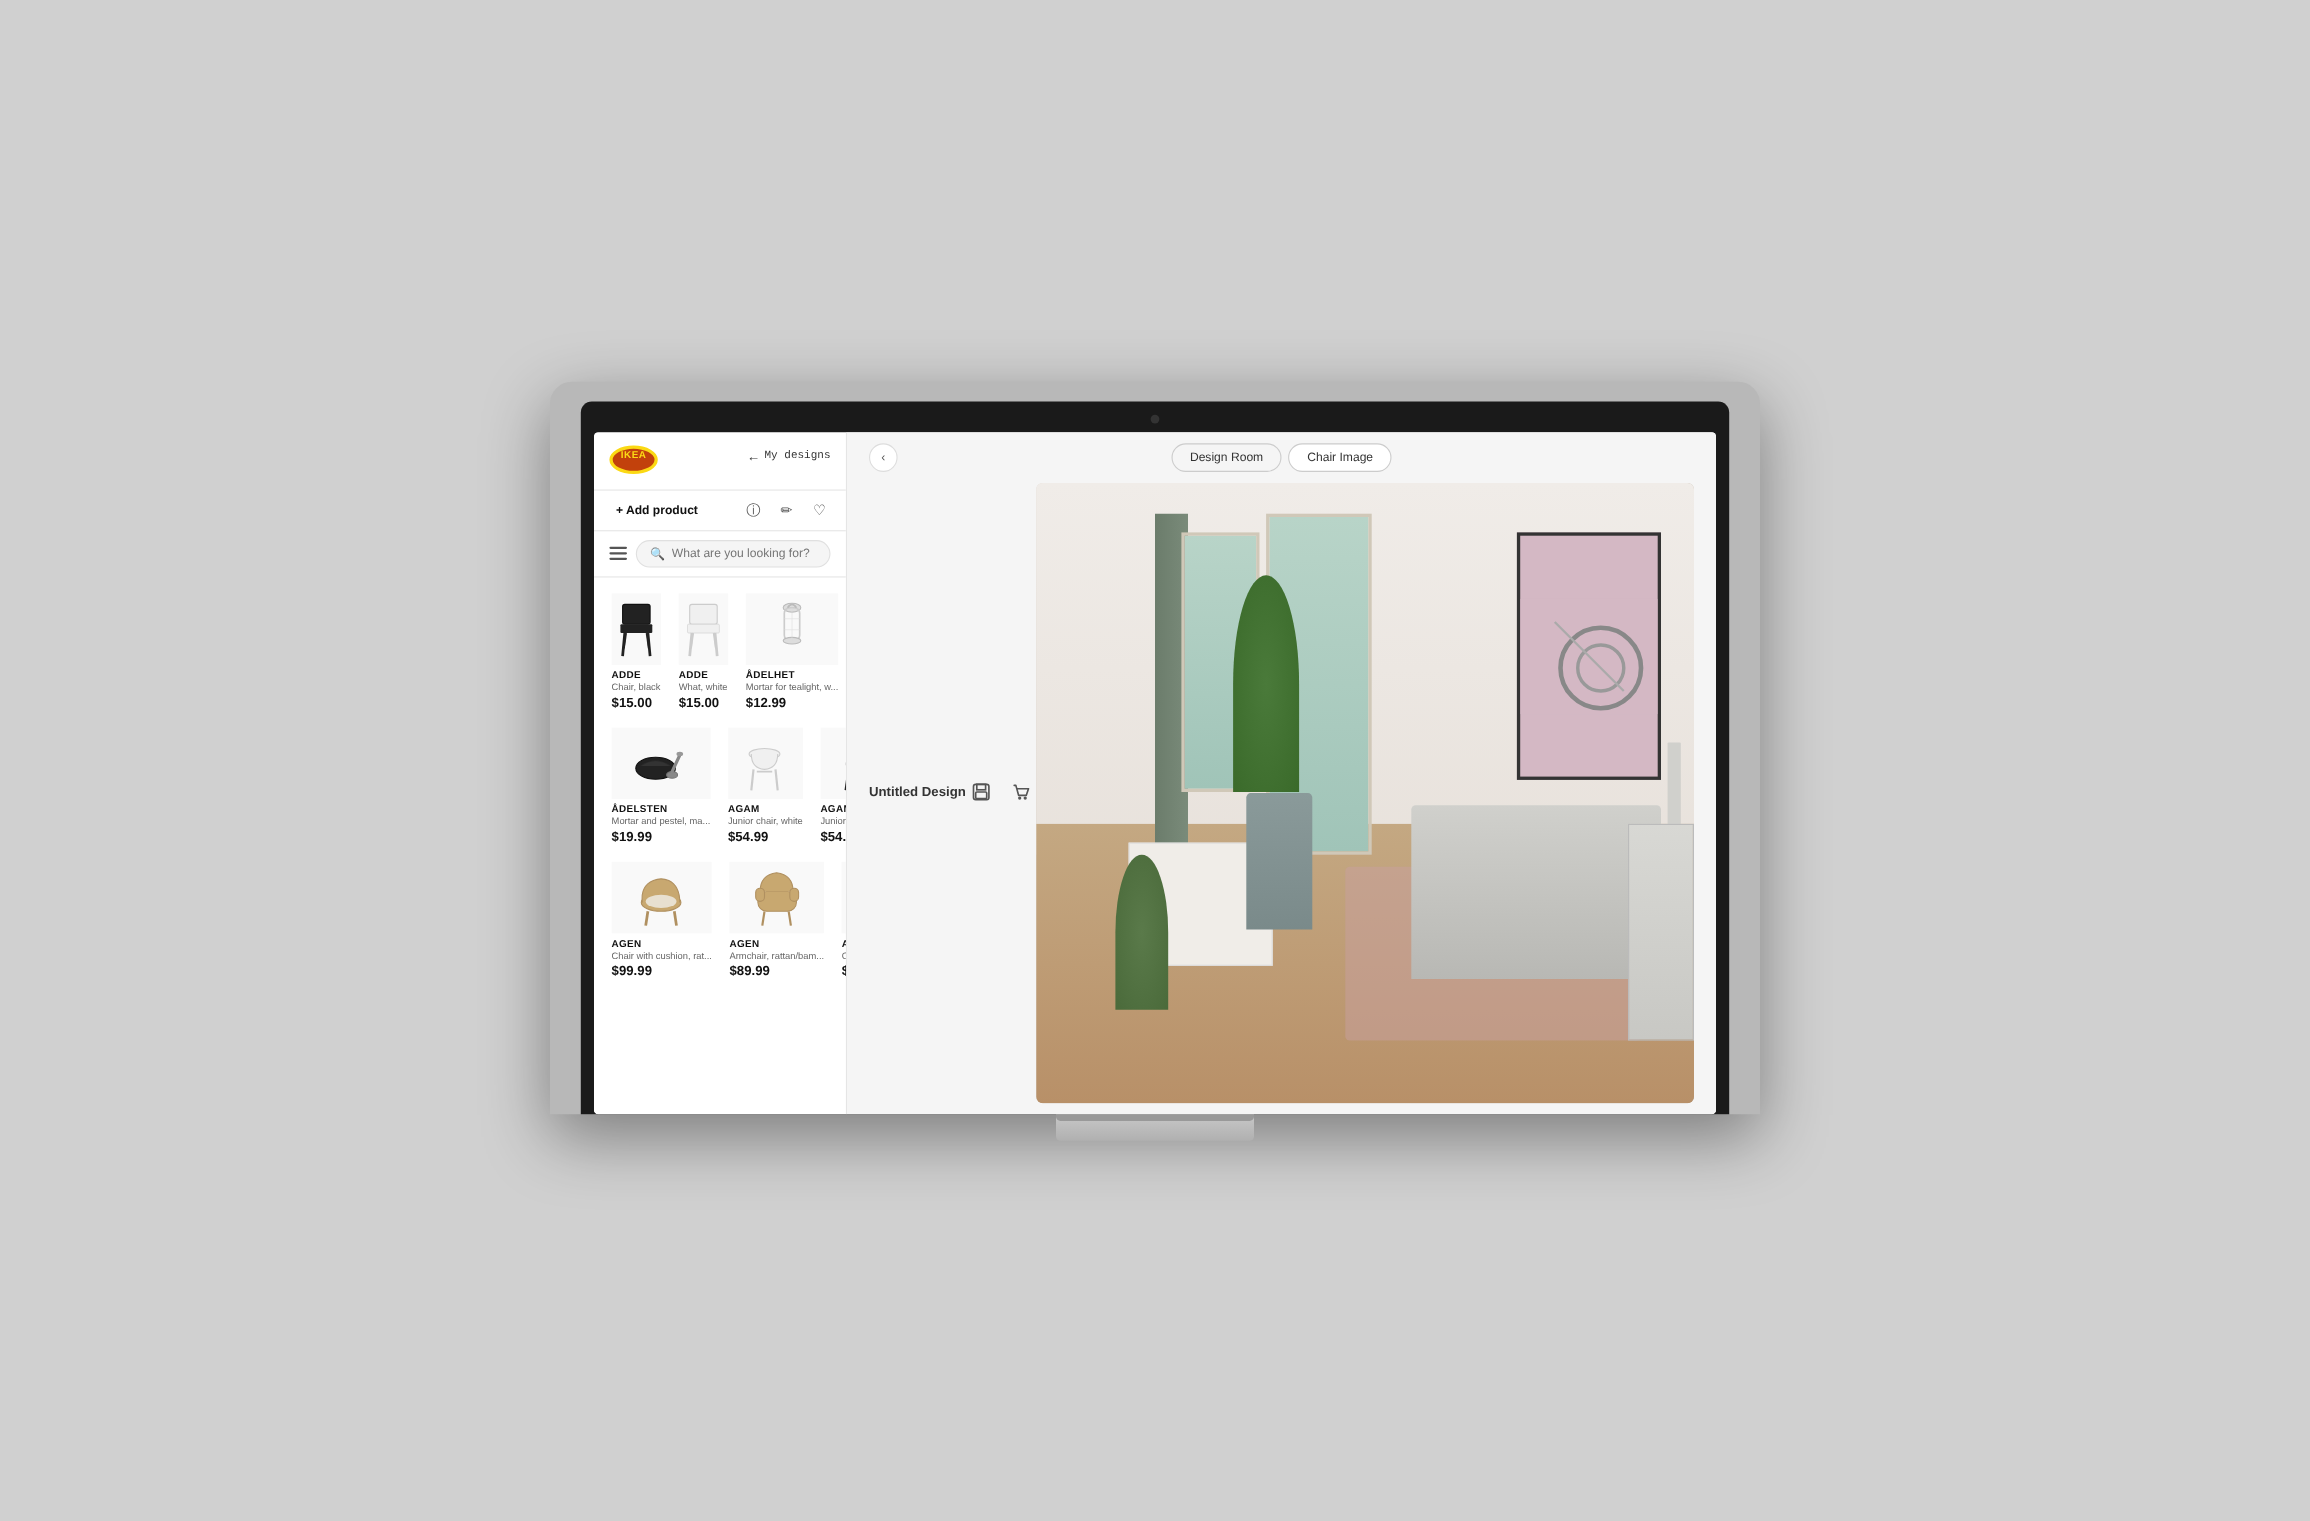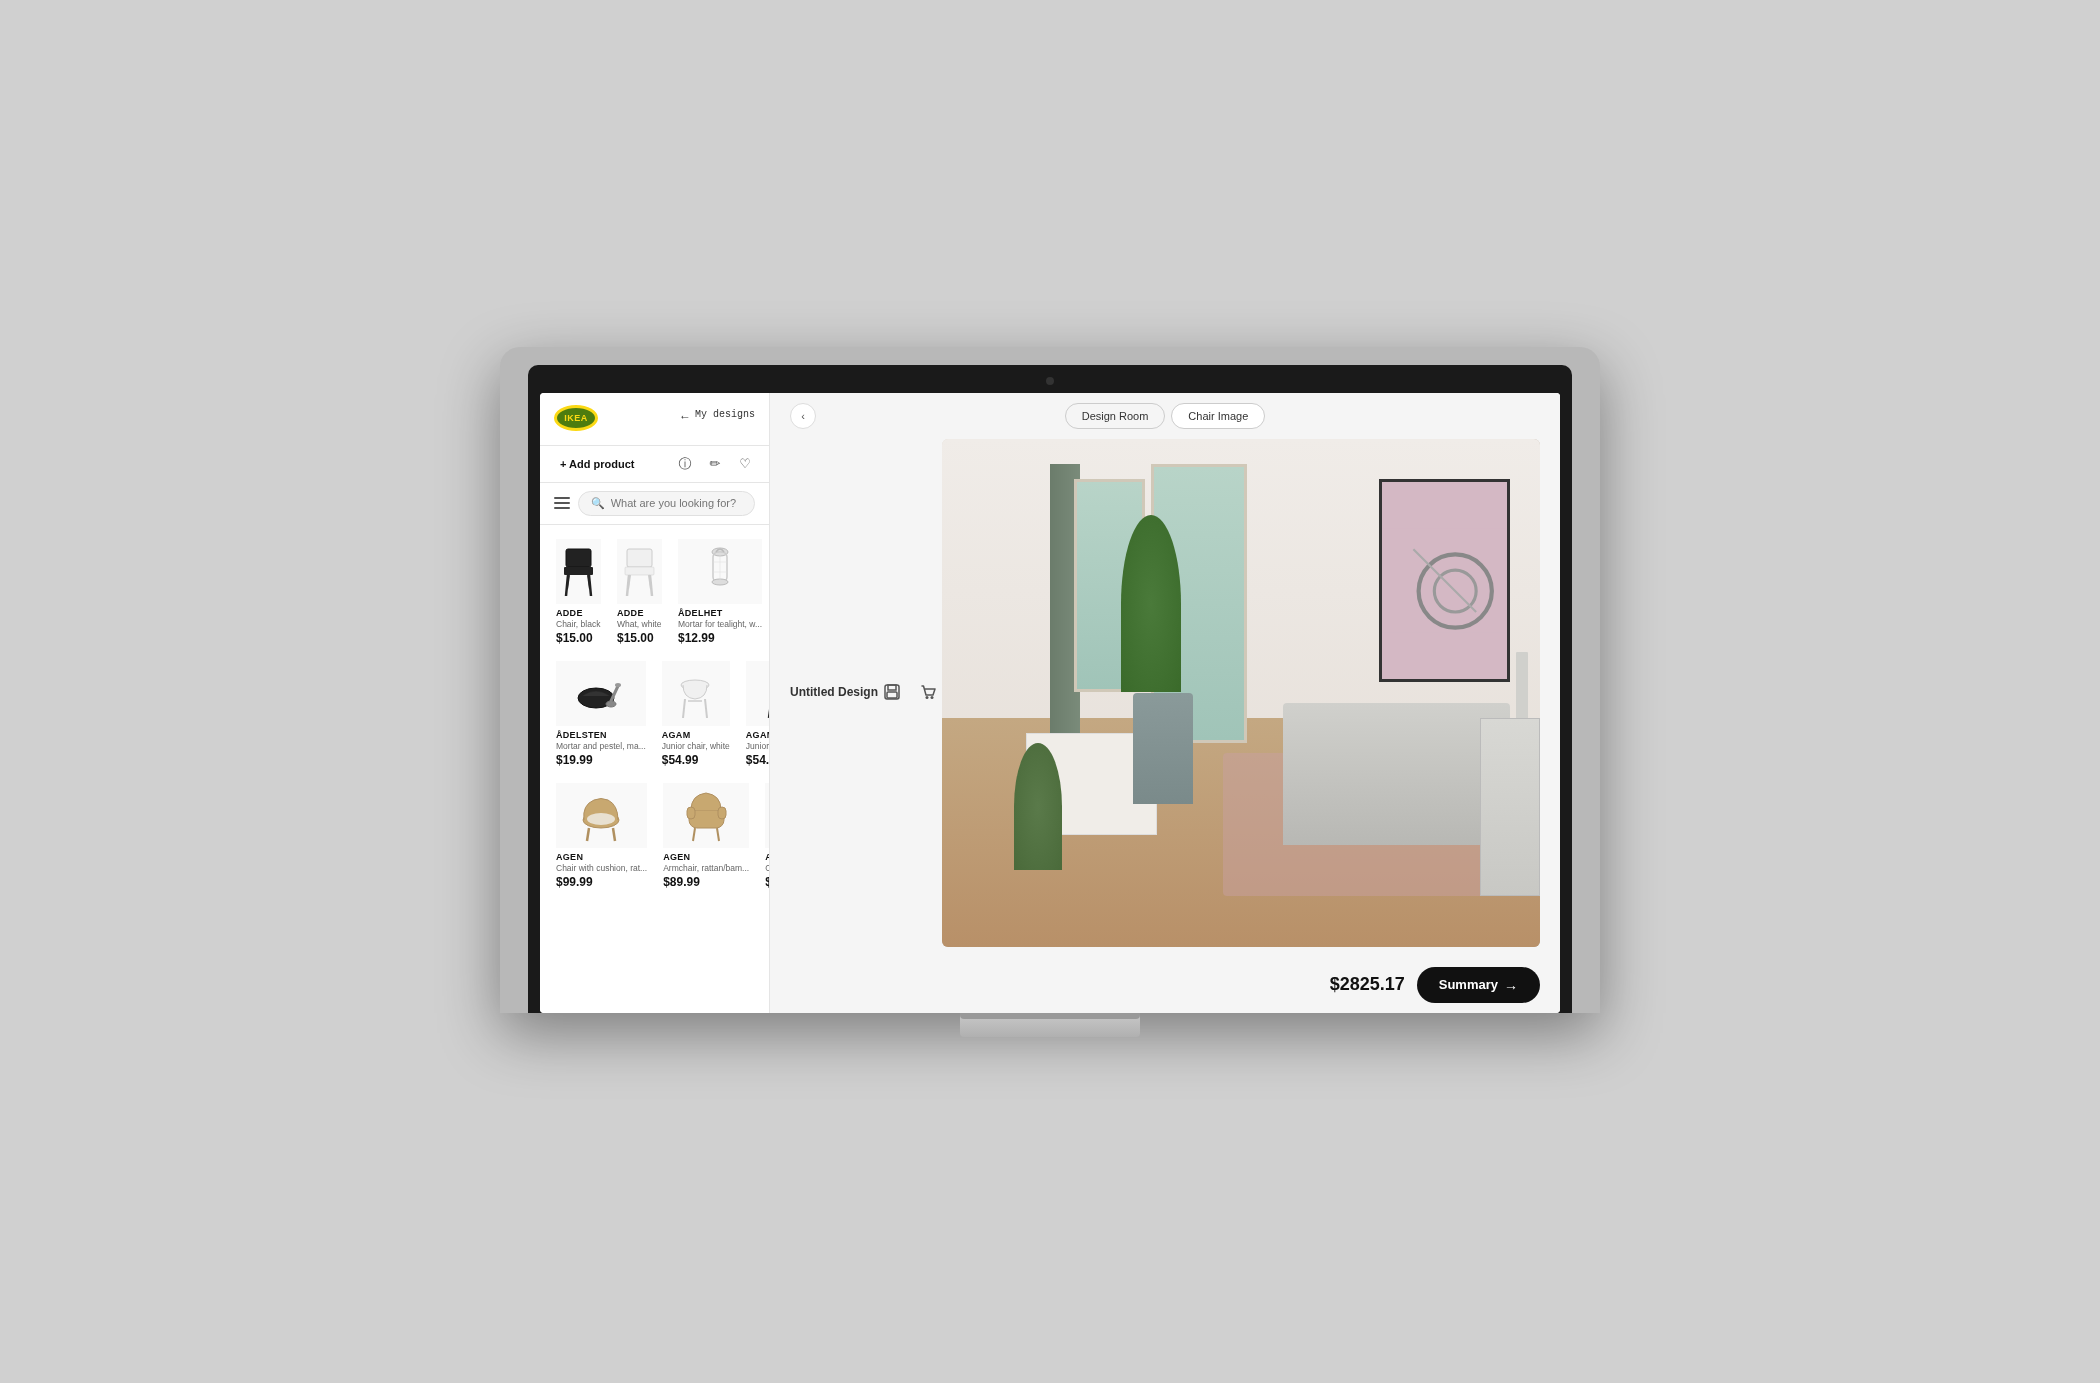--- a/index.html
+++ b/index.html
@@ -563,21 +563,21 @@
       <div class="camera-dot"></div>
 
       <div class="laptop-screen">
         <div class="app-container">
 
           <div class="sidebar">
 
             <div class="sidebar-header">
               <div style="display:flex; align-items:center; justify-content:space-between; margin-bottom:6px;">
 
-                <div class="ikea-logo-inner" style="width:44px; height:26px; background:#4d7c0f; border-radius:50%; border:3px solid #FBD914; display:flex; align-items:center; justify-content:center;">
+                <div class="ikea-logo-inner" style="width:44px; height:26px; background:#c2410c; border-radius:50%; border:3px solid #FBD914; display:flex; align-items:flex-start; justify-content:center;">
                   <span style="color:#FBD914; font-weight:900; font-size:9px; letter-spacing:0.5px;">IKEA</span>
                 </div>
 
                 <div class="back-nav">
                   <span class="back-arrow">←</span>
                   <span style="font-size:10px; color:#333;font-family:Liberation Mono, monospace;">My designs</span>
                 </div>
               </div>
             </div>
 
@@ -840,27 +840,20 @@
 
                   <div class="sofa"></div>
 
                   <div class="floor-lamp"></div>
 
                   <div class="cabinet-right"></div>
                 </div>
               </div>
             </div>
 
-            <div class="bottom-bar">
-              <span class="total-price">$2825.17</span>
-              <button class="summary-btn">
-                <span>Summary</span>
-                <span class="summary-arrow">→</span>
-              </button>
-            </div>
 
           </div>
         </div>
       </div>
 
     </div>
 
   </div>
 
   <div class="laptop-base"></div>

